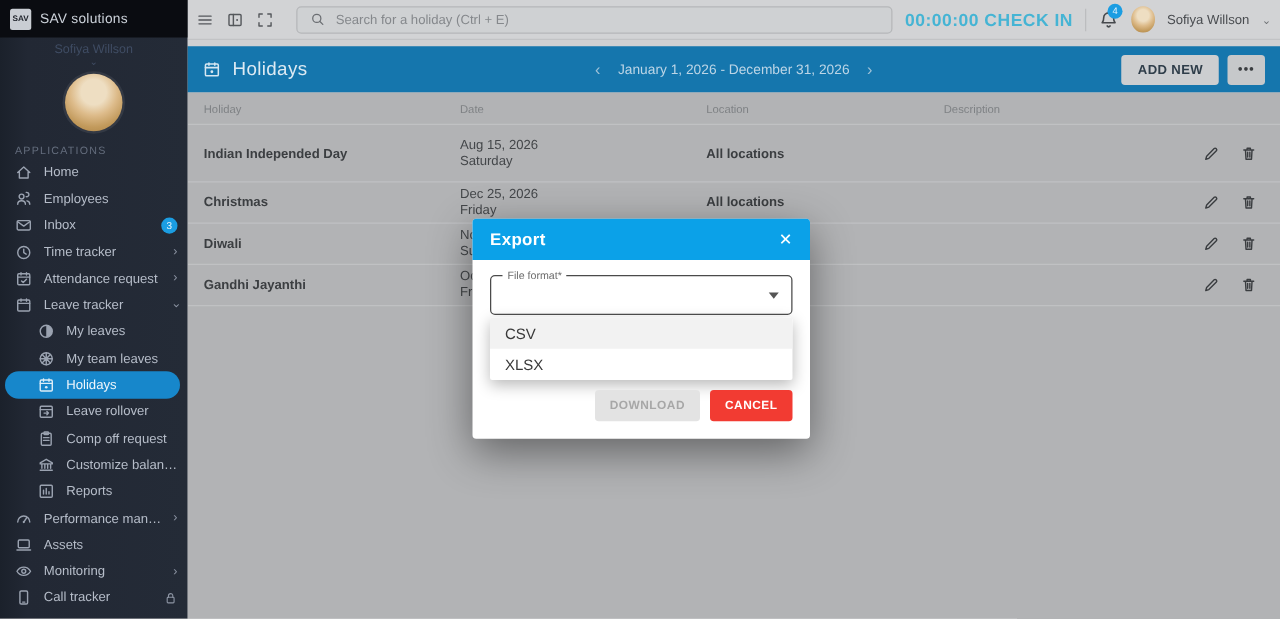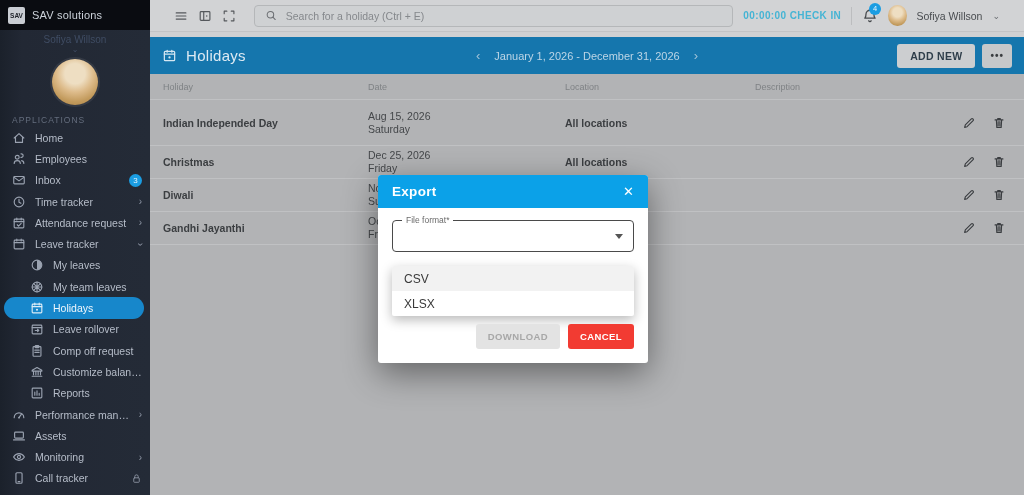--- a/index.html
+++ b/index.html
@@ -32,29 +32,29 @@
   .s-item.active .ic { color:#dcedf8; }
   .s-badge { min-width:13px; height:13px; border-radius:50%; background:#1b9de2; color:#e8f4fc;
     font-size:8px; display:flex; align-items:center; justify-content:center; }
   .s-chev { font-size:10px; color:#8c94a3; }
   .s-chev.down { display:inline-block; transform:rotate(90deg); }
   .s-lock { width:11px; height:11px; color:#8c94a3; }
   svg { display:block; }
 
   
   #topbar { position:absolute; left:150px; top:0; width:874px; height:32px; background:#d2d3d5;
-    border-bottom:1px solid #c2c3c5; display:flex; align-items:center; padding:0 24px; gap:10px; }
+    border-bottom:1px solid #c2c3c5; display:flex; align-items:center; padding:0 7px; gap:10px; }
   .tb-ic { width:16px; height:16px; color:#55585c; cursor:pointer; }
   #search-box { width:540px; height:22px; background:#cfd1d3; border:1px solid #b5b7b9; border-radius:4px;
     display:flex; align-items:center; gap:8px; padding:0 10px; margin-left:8px; }
   #search-box .ic { width:13px; height:13px; color:#6b6e72; }
   #search-input { border:none; background:transparent; outline:none; font-size:10.5px; color:#55585c;
     width:100%; font-family:"Liberation Sans",sans-serif; }
   #search-input::placeholder { color:#85888c; }
-  #checkin { margin-left:auto; font-size:10px; font-weight:bold; color:#45b4d4; letter-spacing:.4px;
+  #checkin { margin-left:auto; font-size:14px; font-weight:bold; color:#45b4d4; letter-spacing:.4px;
     white-space:nowrap; cursor:pointer; }
   .tb-divider { width:1px; height:18px; background:#bcbdbf; }
   #bell-wrap { position:relative; width:18px; height:18px; cursor:pointer; }
   #bell-wrap .ic { width:16px; height:16px; color:#46494d; }
   #bell-badge { position:absolute; top:-4px; right:-3px; min-width:12px; height:12px; border-radius:50%;
     background:#1b9de2; color:#eaf5fd; font-size:7.5px; display:flex; align-items:center; justify-content:center; }
   .avatar-sm { width:21px; height:21px; border-radius:50%;
     background:radial-gradient(circle at 50% 35%, #eedec2 0 28%, #ddbb8a 50%, #c29a5c 75%, #a87f42 100%); }
   #tb-user { font-size:10.5px; color:#494c50; white-space:nowrap; cursor:pointer; }
   #tb-user-chev { font-size:9px; color:#6b6e72; cursor:pointer; }
@@ -103,21 +103,21 @@
   #modal-header { height:33px; background:#0ba1e8; border-radius:3px 3px 0 0; display:flex; align-items:center;
     padding:0 14px; }
   #modal-title { color:#fff; font-size:13.5px; font-weight:bold; letter-spacing:.3px; }
   #modal-close { margin-left:auto; color:#fff; font-size:13px; cursor:pointer; line-height:1; }
   #modal-body { padding:12px 14px 10px; }
   #file-format-field { position:relative; height:32px; border:1.5px solid #4a4a4a; border-radius:4px;
     display:flex; align-items:center; cursor:pointer; }
   #ff-label { position:absolute; top:-6px; left:9px; background:#fff; padding:0 4px; font-size:8.5px; color:#6b6b6b; }
   #ff-caret { margin-left:auto; margin-right:10px; width:0; height:0; border-left:4px solid transparent;
     border-right:4px solid transparent; border-top:5px solid #555; }
-  #dropdown-panel { margin-top:14px; background:#fff; box-shadow:0 4px 12px rgba(0,0,0,.28); border-radius:2px;
+  #dropdown-panel { margin-top:2px; background:#fff; box-shadow:0 4px 12px rgba(0,0,0,.28); border-radius:2px;
     overflow:hidden; }
   .dd-option { height:25px; display:flex; align-items:center; padding:0 12px; font-size:12px; color:#3a3a3a;
     cursor:pointer; }
   .dd-option.hl { background:#f2f2f2; }
   #modal-actions { display:flex; justify-content:flex-end; gap:8px; padding:8px 0 4px; }
   #download-btn { background:#e3e3e3; color:#a7a7a7; border:none; font-size:9.5px; font-weight:bold;
     padding:7px 12px; border-radius:3px; letter-spacing:.4px; font-family:inherit; }
   #cancel-btn { background:#f23b32; color:#fff; border:none; font-size:9.5px; font-weight:bold;
     padding:7px 12px; border-radius:3px; cursor:pointer; letter-spacing:.4px; font-family:inherit; }
 </style>

